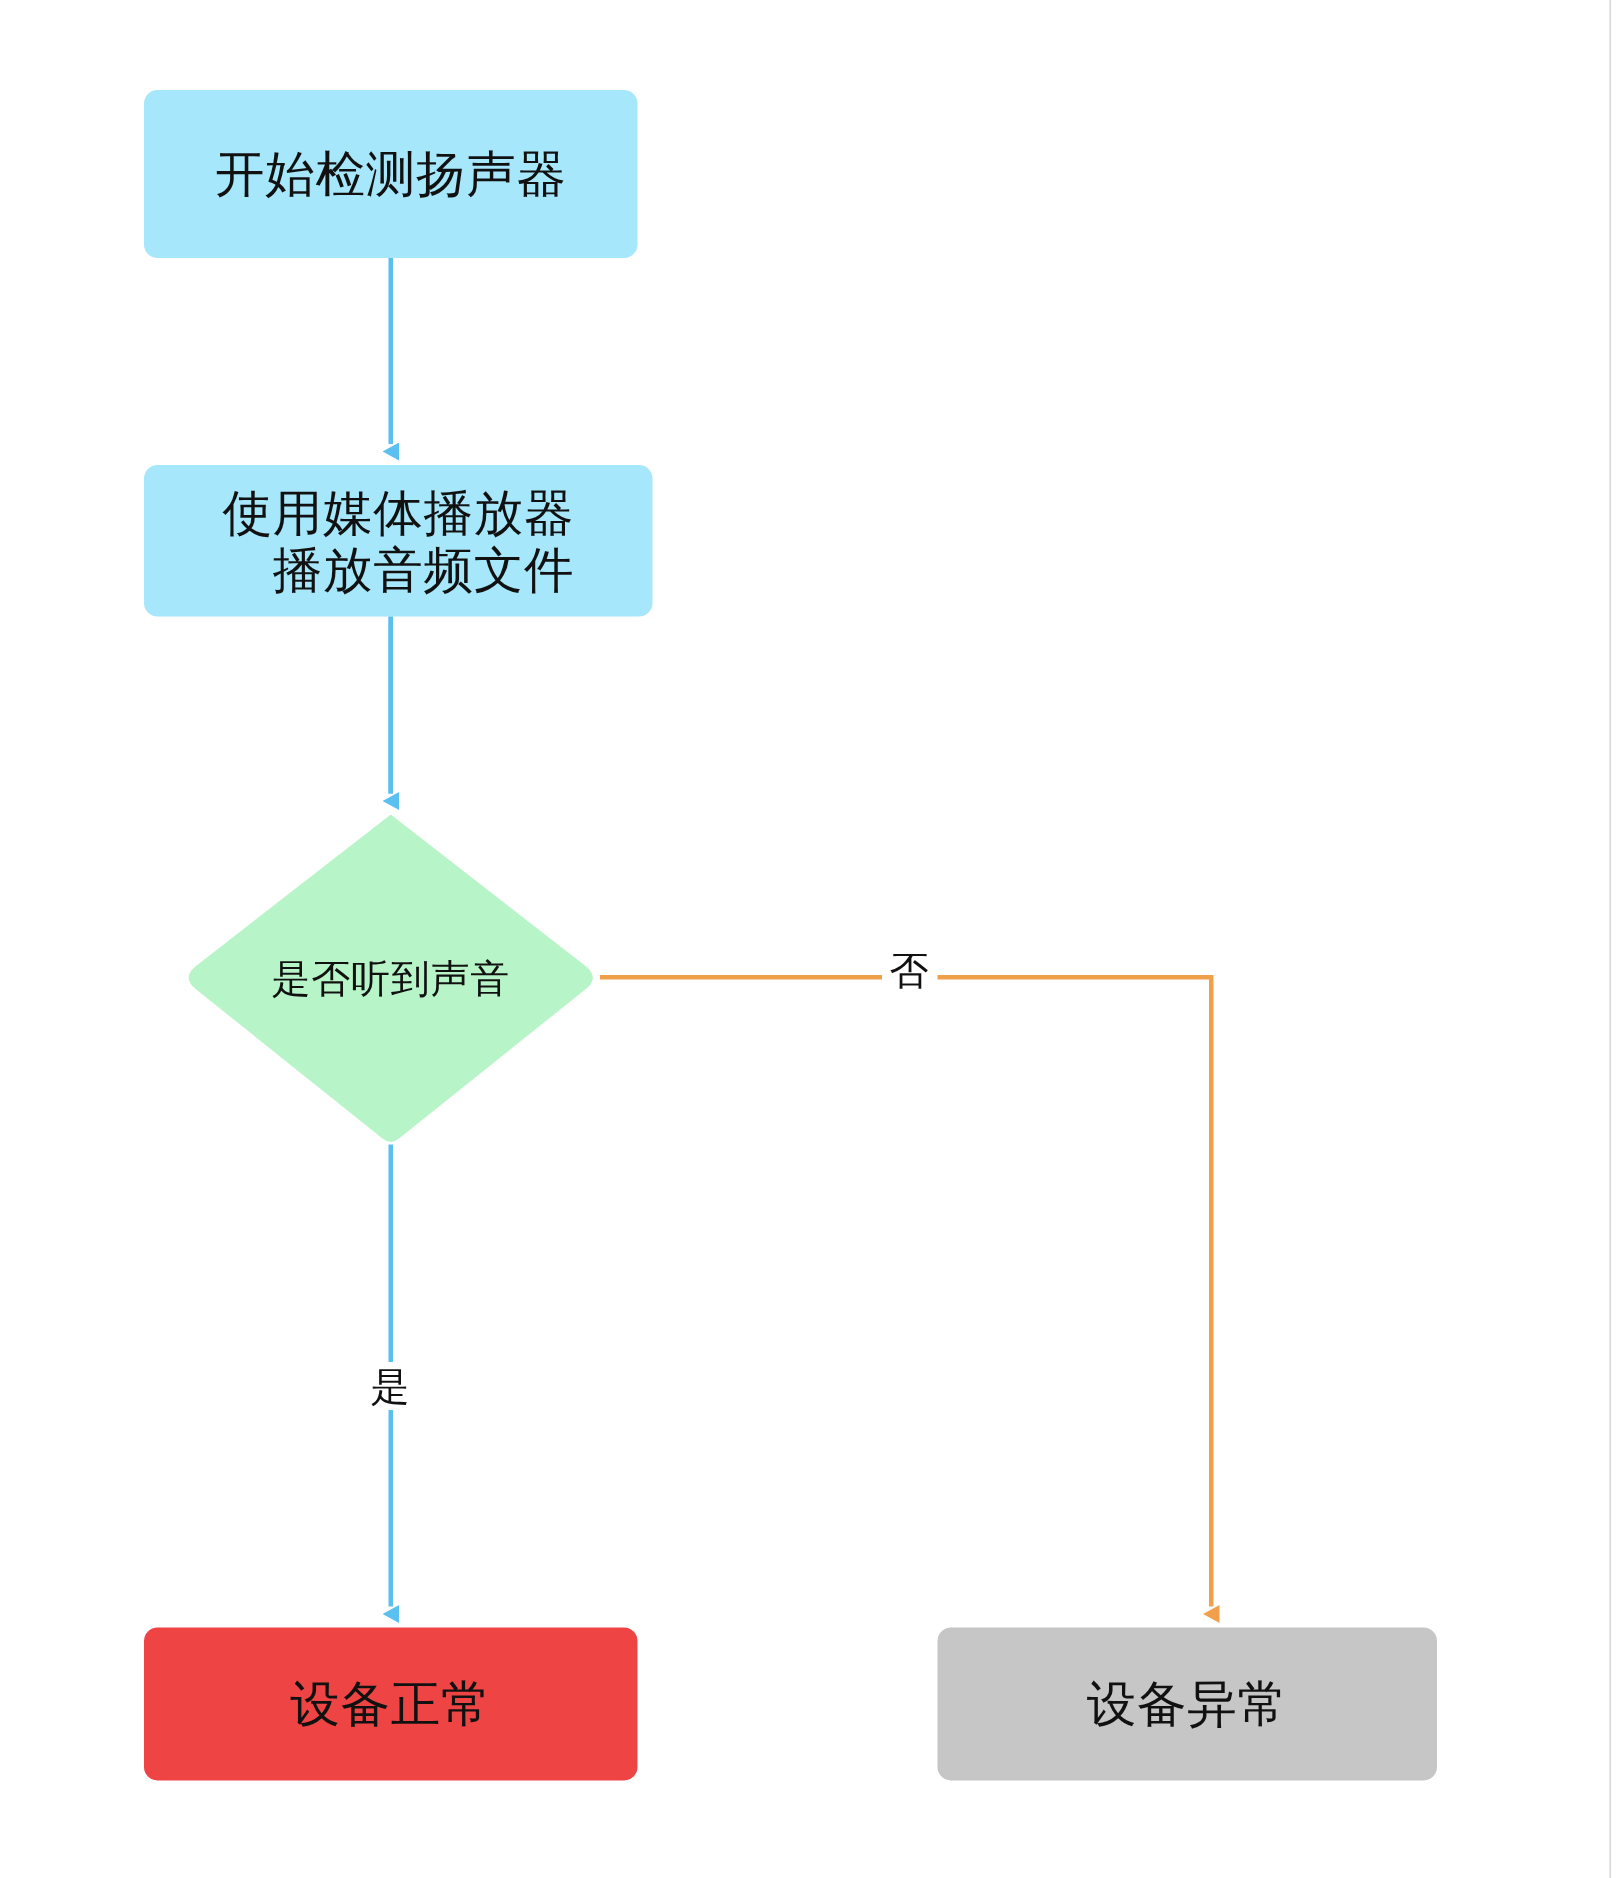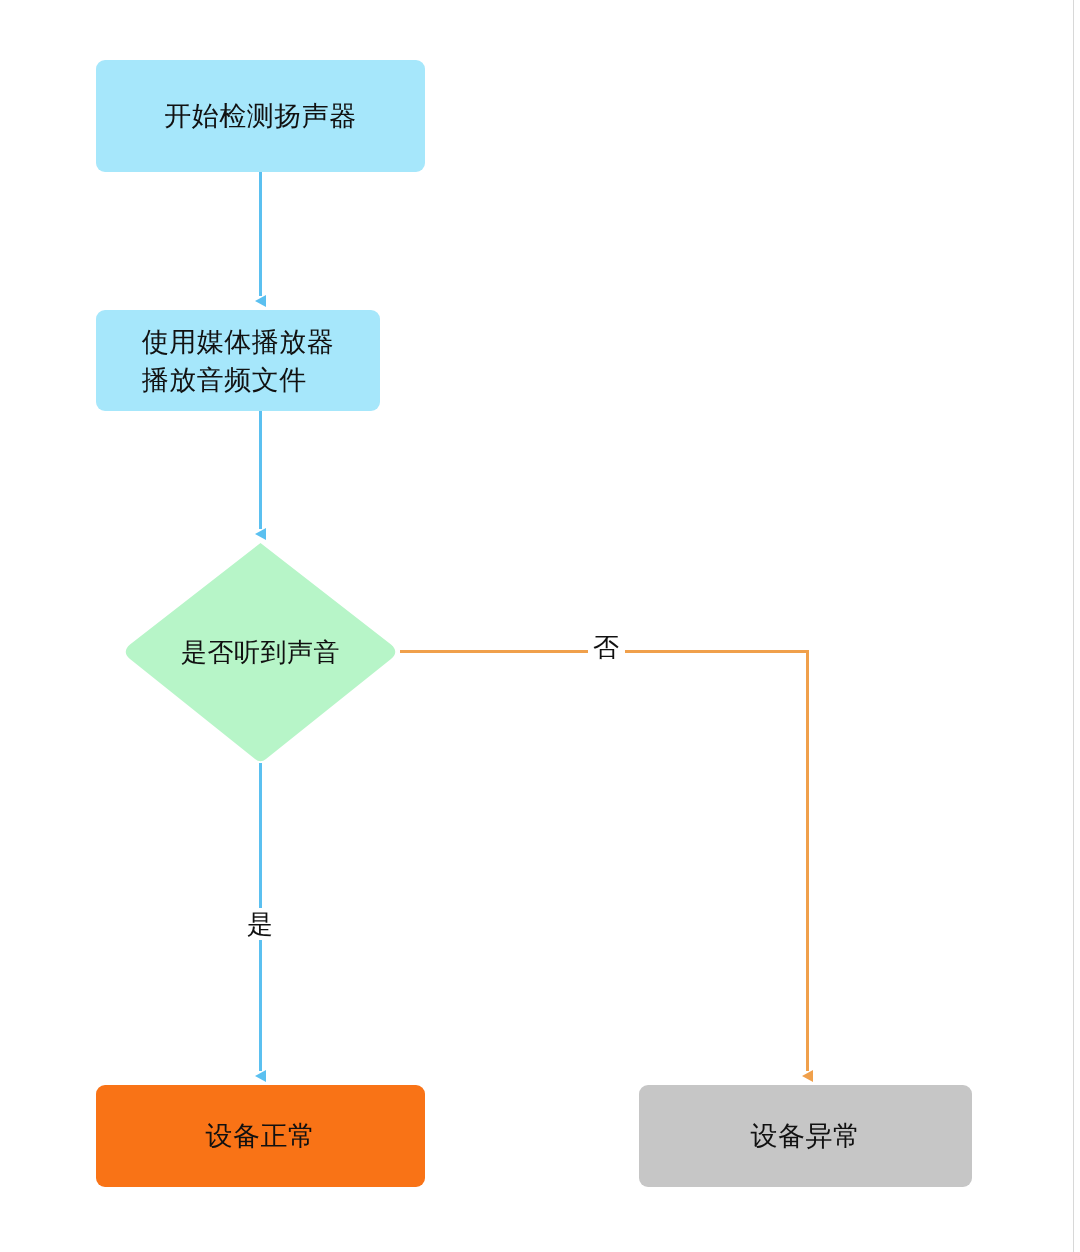--- a/index.html
+++ b/index.html
@@ -30,40 +30,40 @@
     left: 0;
     width: 1080px;
     height: 1252px;
   }
   .node {
     position: absolute;
     box-sizing: border-box;
     display: flex;
     align-items: center;
     justify-content: center;
-    text-align: left;
+    text-align: right;
     color: #111111;
-    font-size: 27px;
+    font-size: 33px;
     line-height: 38px;
     white-space: pre-line;
     letter-spacing: 0.5px;
   }
   .node.rounded {
     border-radius: 9px;
   }
   .node-start {
     left: 96px;
     top: 60px;
     width: 329px;
     height: 112px;
   }
   .node-process {
     left: 96px;
     top: 310px;
-    width: 284px;
+    width: 339px;
     height: 101px;
   }
   .node-decision-wrap {
     position: absolute;
     left: 122px;
     top: 542px;
     width: 277px;
     height: 220px;
   }
   .diamond-label {
@@ -83,21 +83,20 @@
     left: 96px;
     top: 1085px;
     width: 329px;
     height: 102px;
   }
   .node-failure {
     left: 625px;
     top: 1085px;
     width: 333px;
     height: 102px;
-    margin-left: 14px;
   }
   .edge-label {
     position: absolute;
     font-size: 26px;
     color: #111111;
     background: #ffffff;
     padding: 0 5px;
     line-height: 32px;
     letter-spacing: 0.5px;
   }
@@ -154,21 +153,21 @@
 
   <div class="node rounded node-process" style="background:#a6e7fb;">
     <span>使用媒体播放器
 播放音频文件</span>
   </div>
 
   <div class="node-decision-wrap">
     <div class="diamond-label">是否听到声音</div>
   </div>
 
-  <div class="node rounded node-success" style="background:#f97316;">
+  <div class="node rounded node-success" style="background:#ef4444;">
     <span>设备正常</span>
   </div>
 
   <div class="node rounded node-failure" style="background:#c6c6c6;">
     <span>设备异常</span>
   </div>
 
   <div class="edge-label edge-label-no">否</div>
 
   <div class="edge-label edge-label-yes">是</div>

